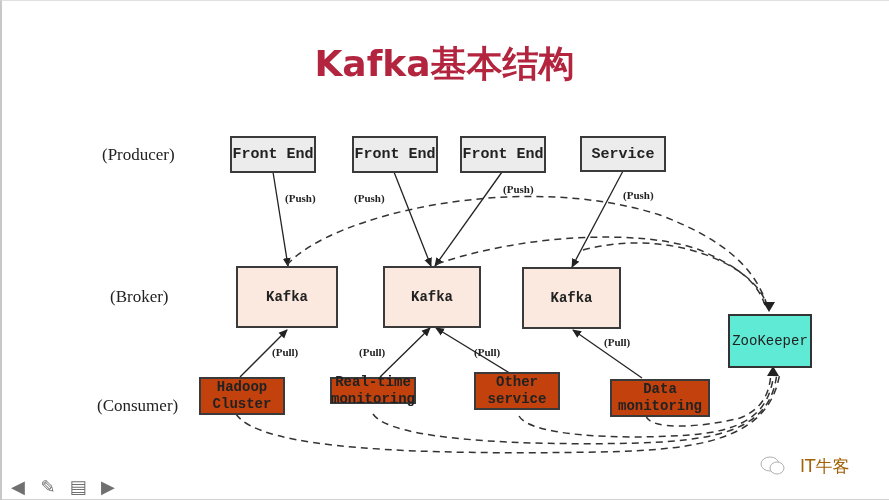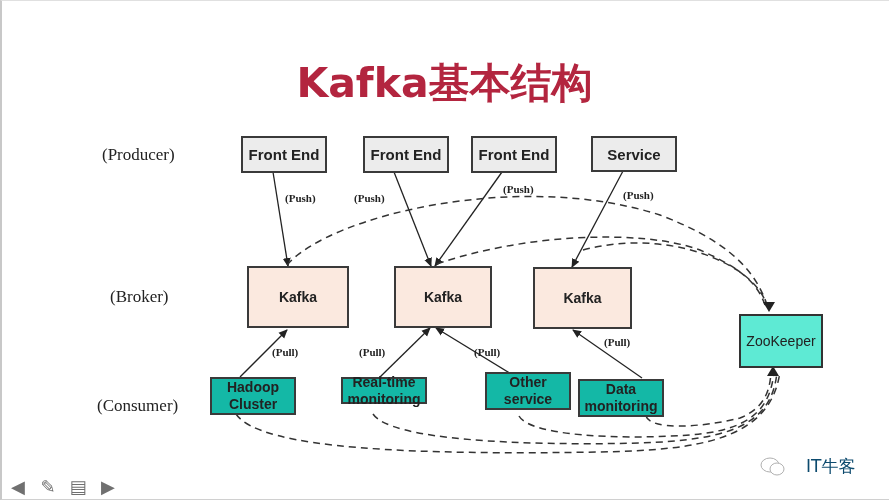--- a/index.html
+++ b/index.html
@@ -1,29 +1,29 @@
 <!DOCTYPE html>
 <html><head>
 <meta charset="utf-8">
 <style>
   html, body { margin:0; padding:0; }
   body { width:889px; height:500px; background:#ffffff; position:relative; overflow:hidden; font-family:"DejaVu Serif", serif; }
   .frame { position:absolute; left:0; top:0; width:887px; height:498px; border-left:2px solid #c8c8c8; border-top:1px solid #e0e0e0; border-bottom:1px solid #d0d0d0; }
-  .title { position:absolute; left:0; width:889px; top:40px; text-align:center; font-family:"DejaVu Sans", sans-serif; font-weight:bold; font-size:41px; color:#b3253f; letter-spacing:0px;margin-top:16px; }
+  .title { position:absolute; left:0; width:889px; top:40px; text-align:center; font-family:"DejaVu Sans", sans-serif; font-weight:bold; font-size:36px; color:#b3253f; letter-spacing:0px; }
   .rowlabel { position:absolute; font-family:"Liberation Serif", serif; font-size:17px; color:#222; }
-  .box { position:absolute; box-sizing:border-box; border:2px solid #3a3a3a; display:flex; align-items:center; justify-content:center; text-align:center; font-family:Liberation Sans, sans-serif; font-weight:bold; color:#222; line-height:17px;margin-left:11px; }
+  .box { position:absolute; box-sizing:border-box; border:2px solid #3a3a3a; display:flex; align-items:center; justify-content:center; text-align:center; font-family:Liberation Mono, monospace; font-weight:bold; color:#222; line-height:17px; }
   .prod { background:#ececec; font-size:15px; }
   .broker { background:#fbe9df; font-size:14px; }
-  .cons { background:#14b8a6; font-size:14px; }
+  .cons { background:#c2410c; font-size:14px; }
   .zk { background:#5eead4; font-size:14px; font-weight:normal; border-color:#333; }
   .edge-label { position:absolute; font-family:"Liberation Serif", serif; font-weight:bold; font-size:11px; color:#222; }
   svg.lines { position:absolute; left:0; top:0; }
   .nav { position:absolute; left:8px; top:476px; display:flex; gap:10px; align-items:center; }
   .nav span { color:#707070; font-size:18px; display:inline-block; width:20px; text-align:center; }
-  .wm { position:absolute; left:760px; top:455px; display:flex; align-items:flex-end; gap:20px; color:#0c4a6e; font-family:"DejaVu Sans", sans-serif; font-size:17px; }
+  .wm { position:absolute; left:760px; top:455px; display:flex; align-items:flex-start; gap:14px; color:#a16207; font-family:"DejaVu Sans", sans-serif; font-size:17px; }
   .wm-icon { width:26px; height:22px; position:relative; }
 </style>
 </head>
 <body>
 
 <div class="frame"></div>
 
 <div class="title">Kafka基本结构</div>
 
 <svg class="lines" width="889" height="500">
@@ -81,21 +81,21 @@
       <div>Real-time</div>
       <div>monitoring</div>
     </div>
 </div>
 <div class="box cons" style="left:474px; top:372px; width:86px; height:38px;">
   <div>
       <div>Other</div>
       <div>service</div>
     </div>
 </div>
-<div class="box cons" style="left:567px; top:379px; width:86px; height:38px;">
+<div class="box cons" style="left:610px; top:379px; width:100px; height:38px;">
   <div>
       <div>Data</div>
       <div>monitoring</div>
     </div>
 </div>
 
 <div class="edge-label" style="left:285px; top:192px;">(Push)</div>
 <div class="edge-label" style="left:354px; top:192px;">(Push)</div>
 <div class="edge-label" style="left:503px; top:183px;">(Push)</div>
 <div class="edge-label" style="left:623px; top:189px;">(Push)</div>

